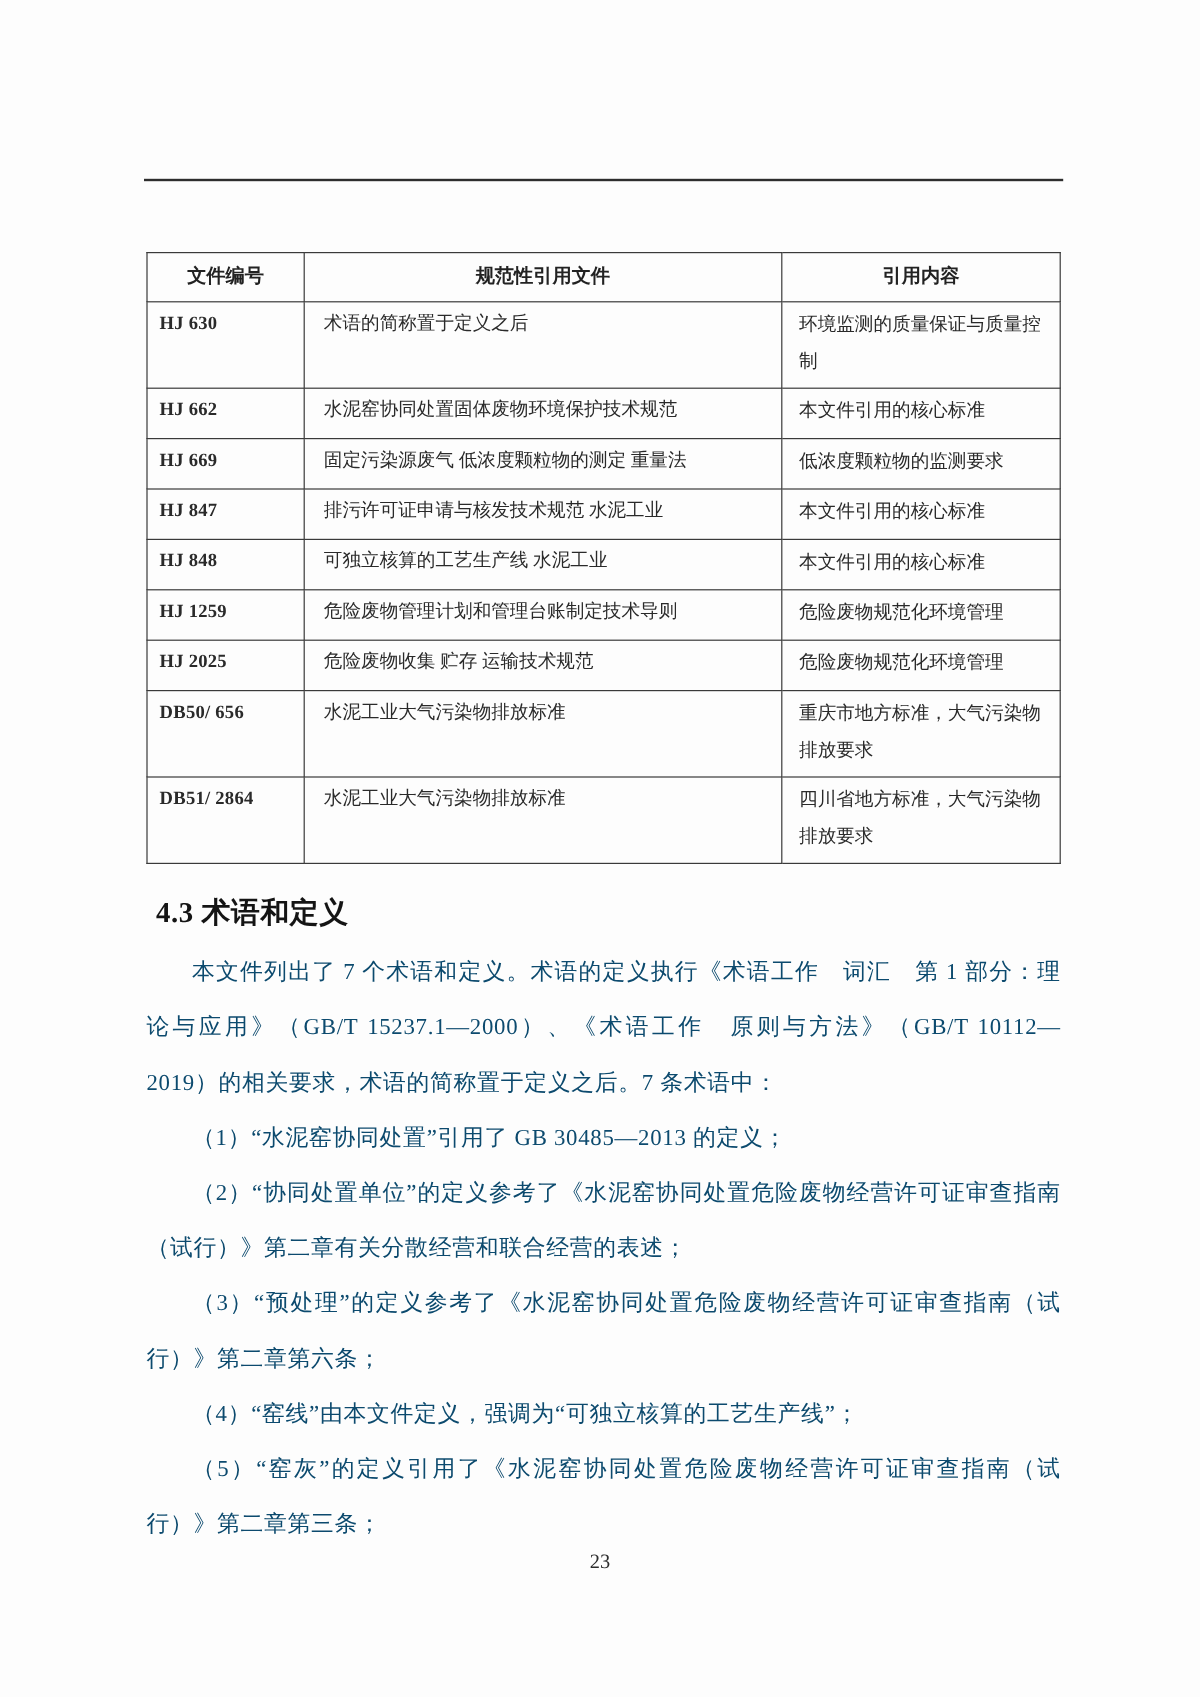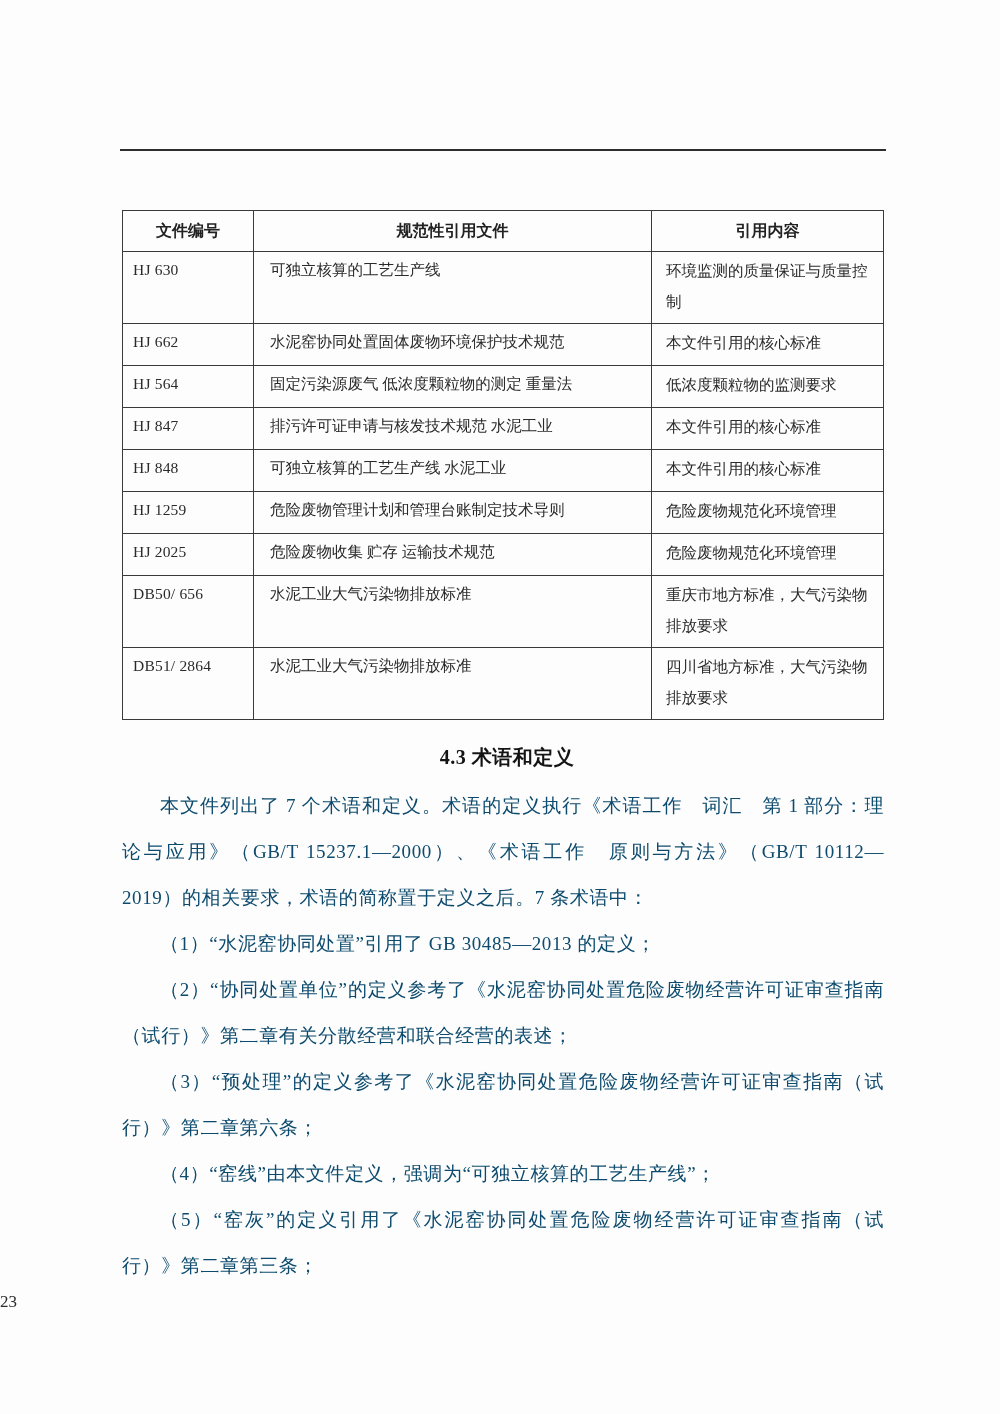--- a/index.html
+++ b/index.html
@@ -49,49 +49,48 @@
     padding: 10px 4px;
     line-height: 20px;
     color: #222;
   }
   table.refs td {
     font-size: 15.5px;
     vertical-align: top;
     text-align: left;
     color: #2a2a2a;
   }
-  td.c1 { padding: 8px 4px 13px 10px;  line-height: 20px; letter-spacing: 0.2px; }
+  td.c1 { padding: 8px 4px 13px 10px;  line-height: 20px; letter-spacing: 0.2px; font-weight: bold; }
   td.c2 { padding: 8px 8px 13px 16px;  line-height: 20px; }
   td.c3 { padding: 3px 6px 6px 14px;   line-height: 31px; }
   h2.section-heading {
-    font-size: 20px;
+    font-size: 24px;
     font-weight: 700;
     color: #141414;
     margin: 24px 0 0 8px;
     letter-spacing: 0.5px;
-    text-align: center;
   }
   p.body-text {
     font-size: 19px;
     line-height: 46px;
     margin: 0;
     text-align: justify;
     text-indent: 2em;
     letter-spacing: 0.6px;
     color: #0c4a6e;
   }
   p.intro {
     margin-top: 12px;
   }
   .page-number {
     position: absolute;
     top: 1292px;
     left: 0;
     width: 100%;
-    text-align: left;
+    text-align: center;
     font-size: 17px;
     color: #2c2c2c;
   }
 </style>
 </head>
 <body>
 
 <div class="page">
 
   <div class="header-rule"></div>
@@ -107,30 +106,30 @@
       <thead>
         <tr>
           <th>文件编号</th>
           <th>规范性引用文件</th>
           <th>引用内容</th>
         </tr>
       </thead>
       <tbody>
         <tr>
           <td class="c1">HJ 630</td>
-          <td class="c2">可独立核算的工艺生产线</td>
+          <td class="c2">术语的简称置于定义之后</td>
           <td class="c3">环境监测的质量保证与质量控制</td>
         </tr>
         <tr>
           <td class="c1">HJ 662</td>
           <td class="c2">水泥窑协同处置固体废物环境保护技术规范</td>
           <td class="c3">本文件引用的核心标准</td>
         </tr>
         <tr>
-          <td class="c1">HJ 564</td>
+          <td class="c1">HJ 669</td>
           <td class="c2">固定污染源废气 低浓度颗粒物的测定 重量法</td>
           <td class="c3">低浓度颗粒物的监测要求</td>
         </tr>
         <tr>
           <td class="c1">HJ 847</td>
           <td class="c2">排污许可证申请与核发技术规范 水泥工业</td>
           <td class="c3">本文件引用的核心标准</td>
         </tr>
         <tr>
           <td class="c1">HJ 848</td>

